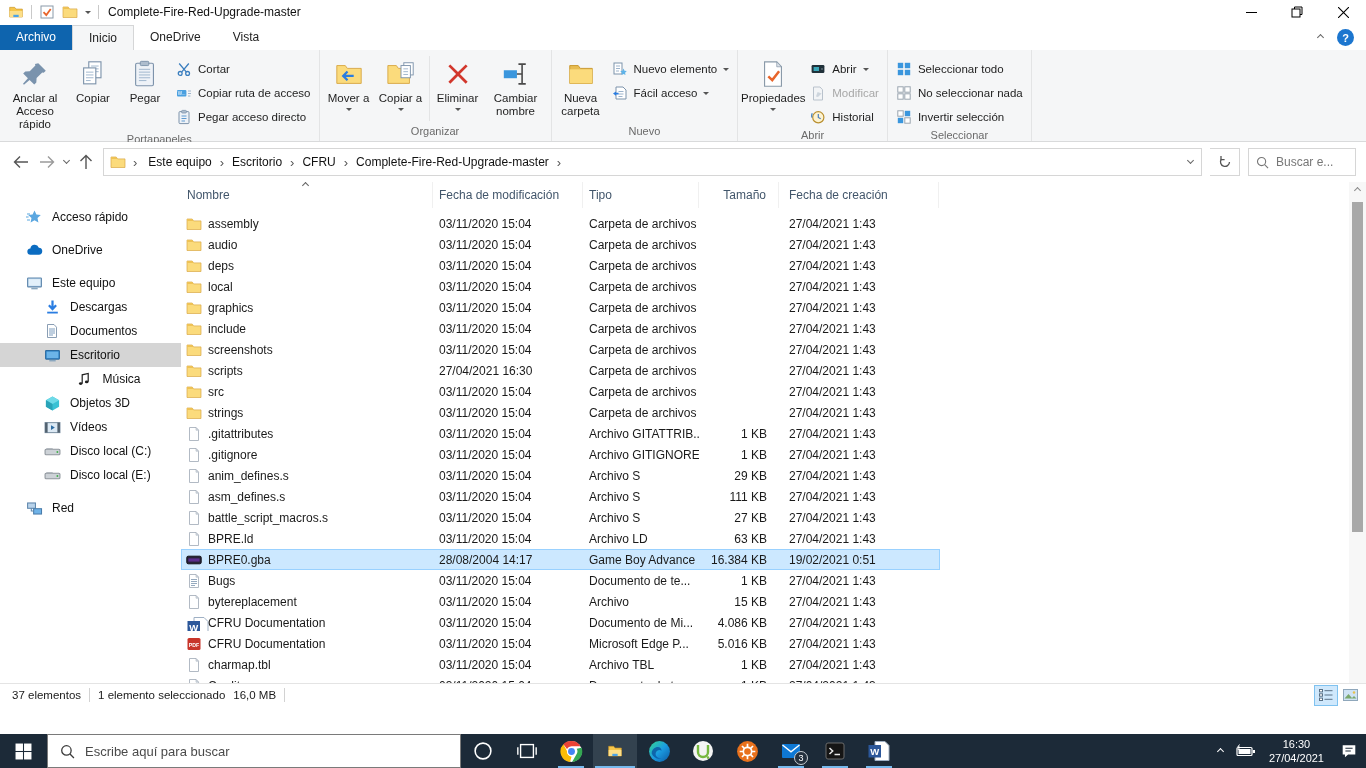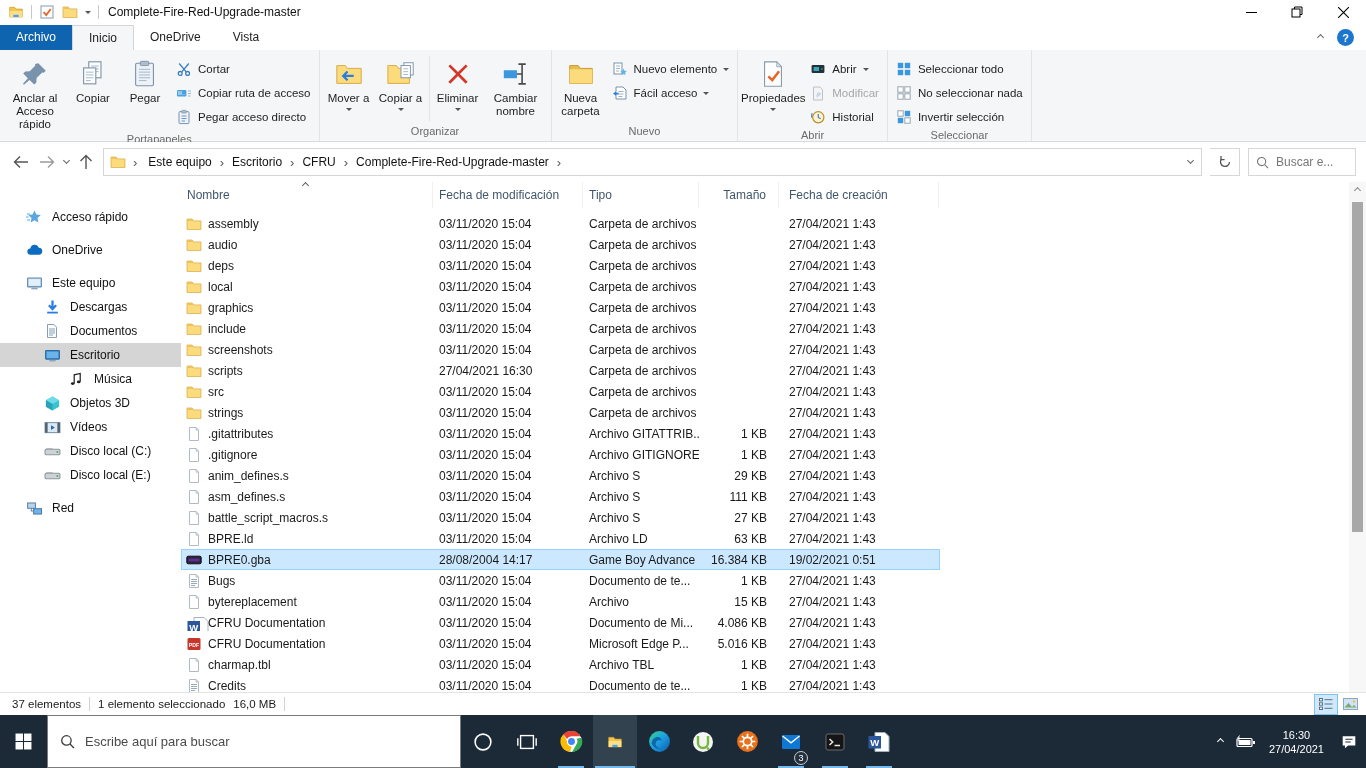--- a/index.html
+++ b/index.html
@@ -91,21 +91,21 @@
   .sb-thumb { width:11px; height:330px; background:#a8a8a8; margin-top:3px; }
 
   
   .statusbar { height:23px; border-top:1px solid #e4e4e4; display:flex; align-items:center; font-size:11.5px; padding-left:12px; gap:8px; flex:none; background:#fff; }
   .st-sep { width:1px; height:14px; background:#d2d2d2; }
   .status-right { margin-left:auto; display:flex; align-items:center; padding-right:4px; }
   .viewbtn { width:24px; height:21px; display:flex; align-items:center; justify-content:center; }
   .viewbtn.active { background:var(--status-active,#cfe8fc); outline:1px solid #7fc2f0; outline-offset:-1px; }
 
   
-  .taskbar { height:53px; background:var(--taskbar-bg,#1c2a38); display:flex; align-items:stretch; color:#fff; flex:none; }
+  .taskbar { height:34px; background:var(--taskbar-bg,#1c2a38); display:flex; align-items:stretch; color:#fff; flex:none;margin-top:28px; }
   .startbtn { width:47px; display:flex; align-items:center; justify-content:center; }
   .tsearch { width:414px; background:#fff; border:1px solid #7a7a7a; display:flex; align-items:center; gap:10px; padding:0 12px; color:#4a4a4a; font-size:13px; }
   .tbtn { width:44px; display:flex; align-items:center; justify-content:center; position:relative; }
   .tbtn.running::after { content:""; position:absolute; bottom:0; left:9px; right:9px; height:2.5px; background:#76b9ed; }
   .tbtn.active { background:#33424f; }
   .tbtn.active::after { left:2px; right:2px; }
   .badge { position:absolute; bottom:3px; right:5px; width:14px; height:14px; border-radius:50%; background:#25313e; border:1px solid #c8cdd2; color:#fff; font-size:9px; display:flex; align-items:center; justify-content:center; }
   .tray { margin-left:auto; display:flex; align-items:center; gap:12px; padding-right:8px; }
   .clock { font-size:11px; line-height:14px; text-align:center; }
 </style>
@@ -551,21 +551,21 @@
         <div class="side-item sel" style="padding-left: 44px;">
           <span class="icon16">
             <svg width="17" height="17" viewBox="0 0 16 16">
               <rect x="1.5" y="3.4" width="13" height="8" rx=".5" fill="#3a8fd2" stroke="#2c6ba0"></rect>
               <rect x="2.6" y="4.4" width="10.8" height="6" fill="#6cb4e8"></rect>
               <rect x="5" y="12.2" width="6" height="1.4" fill="#8aa7bf"></rect>
             </svg>
           </span>
           <span>Escritorio</span>
         </div>
-        <div class="side-item" style="padding-left: 68px;">
+        <div class="side-item" style="padding-left: 36px; justify-content: center;">
           <span class="icon16">
             <svg width="16" height="16" viewBox="0 0 16 16">
               <path d="M6.2 12.4V3.8l6-1.4v8.4" stroke="#1f1f1f" stroke-width="1.2" fill="none"></path>
               <ellipse cx="4.7" cy="12.6" rx="1.8" ry="1.3" fill="#1f1f1f"></ellipse>
               <ellipse cx="10.7" cy="10.9" rx="1.8" ry="1.3" fill="#1f1f1f"></ellipse>
             </svg>
           </span>
           <span>Música</span>
         </div>
         <div class="side-item" style="padding-left: 44px;">

